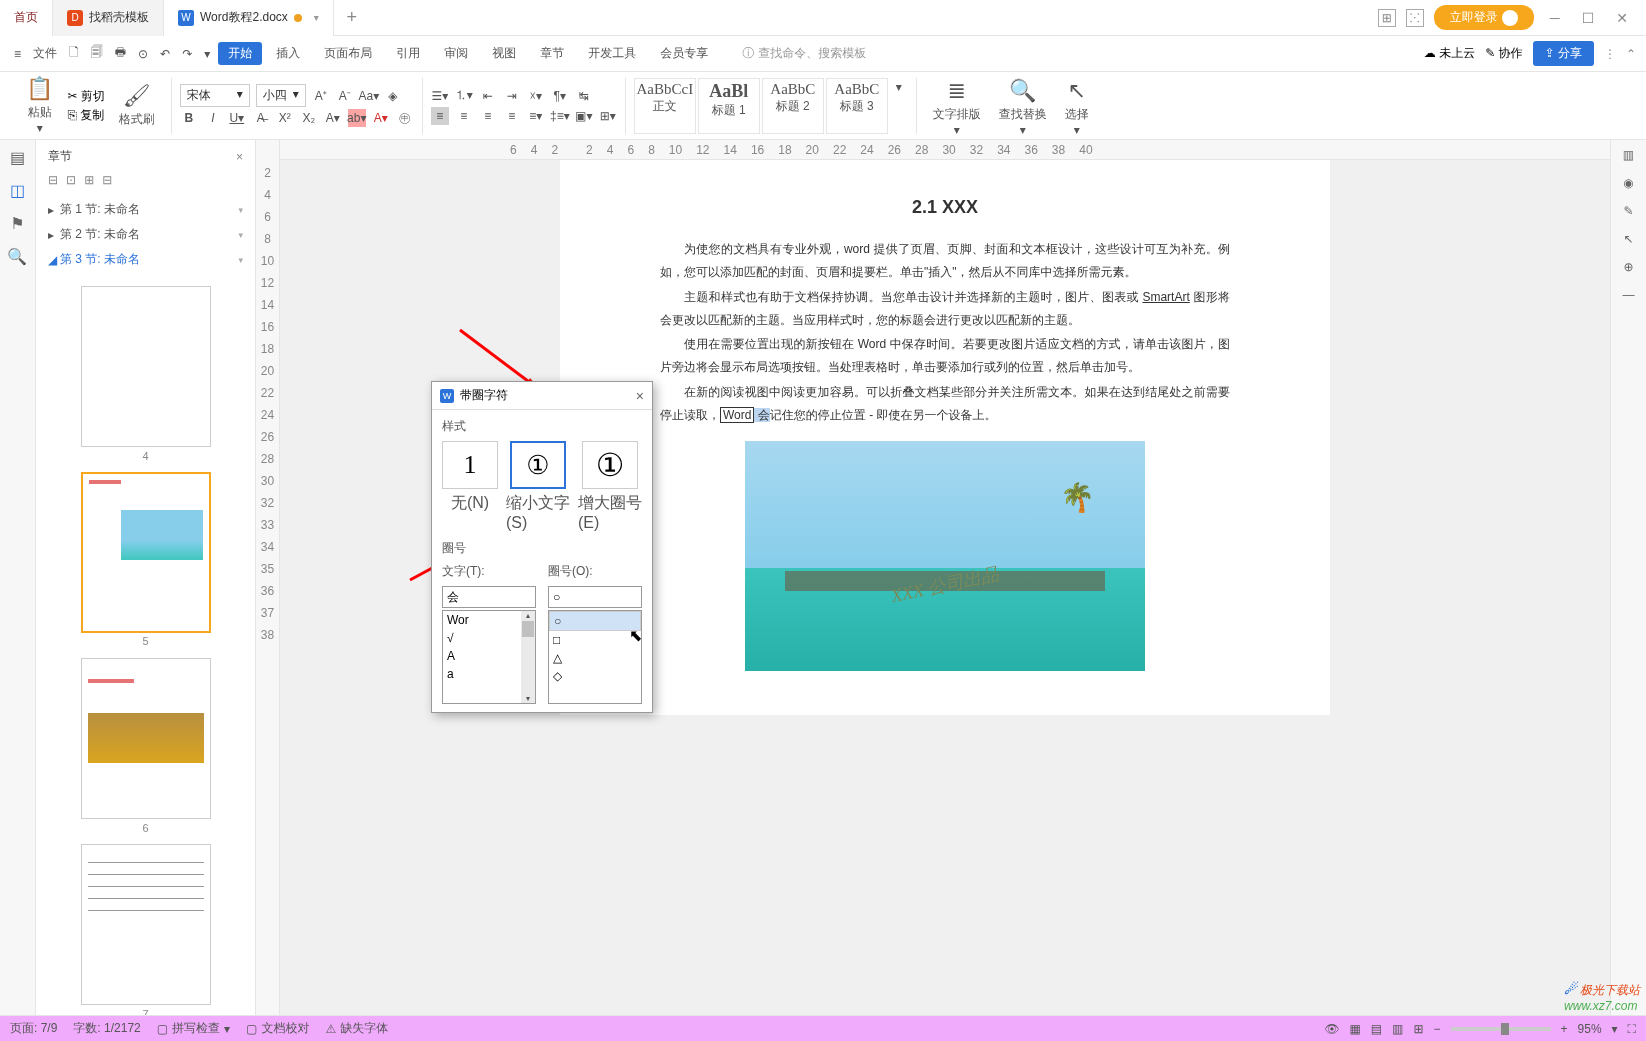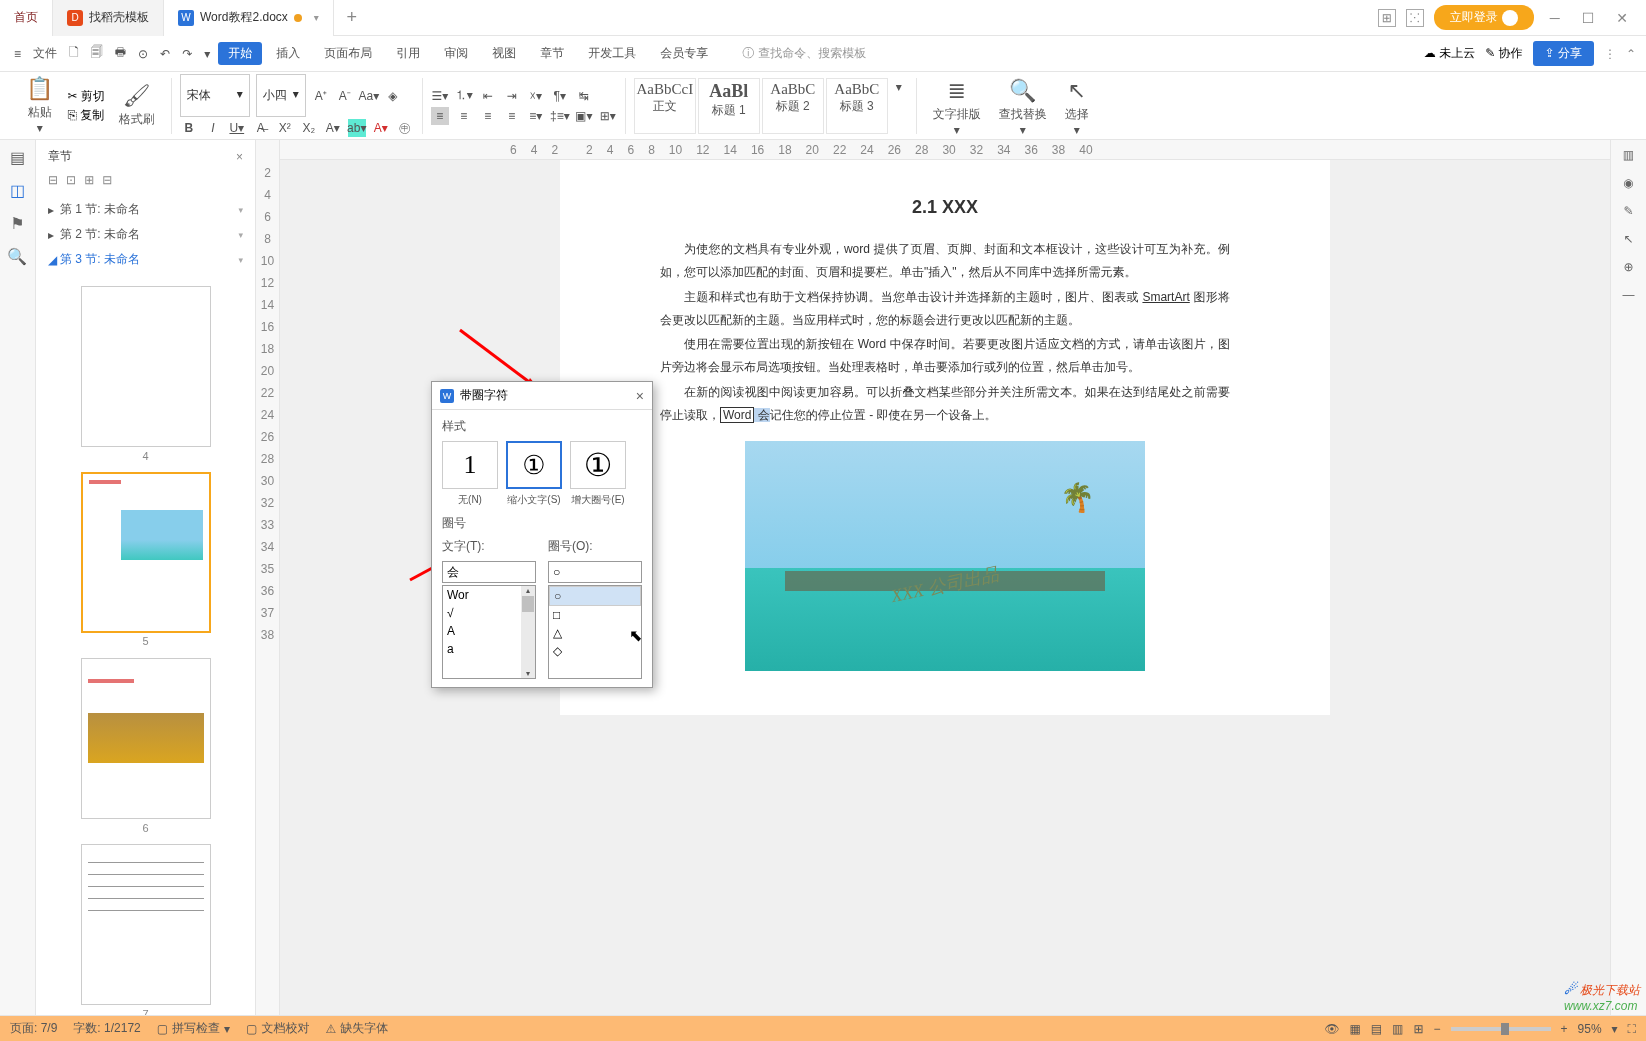--- a/index.html
+++ b/index.html
@@ -25,21 +25,21 @@
 .menubar .mitem.active{background:#2b73d9;color:#fff;border-radius:3px;}
 .menu-right{margin-left:auto;display:flex;align-items:center;gap:10px;}
 .search-box{color:#999;display:flex;align-items:center;gap:4px;margin-left:20px;}
 .share-btn{background:#2b73d9;color:#fff;padding:4px 12px;border-radius:3px;}
 .toolbar{height:68px;display:flex;align-items:center;padding:0 10px;border-bottom:1px solid #e5e5e5;background:#fff;}
 .tb-group{display:flex;flex-direction:column;gap:2px;padding:0 8px;height:56px;justify-content:center;border-right:1px solid #e5e5e5;}
 .tb-group:last-child{border-right:none;}
 .tb-row{display:flex;align-items:center;gap:6px;}
 .tb-big{display:flex;flex-direction:column;align-items:center;padding:0 8px;color:#555;}
 .tb-big .bigicn{font-size:22px;margin-bottom:2px;}
-.sel{border:1px solid #ccc;padding:12px 6px;font-size:12px;color:#333;min-width:70px;display:flex;justify-content:space-between;}
+.sel{border:1px solid #ccc;padding:2px 6px;font-size:12px;color:#333;min-width:70px;display:flex;justify-content:space-between;}
 .sel.small{min-width:50px;}
 .fmt{width:18px;height:18px;display:flex;align-items:center;justify-content:center;color:#555;cursor:pointer;}
 .style-box{border:1px solid #e5e5e5;display:flex;flex-direction:column;align-items:center;padding:2px 6px;font-size:11px;color:#555;width:62px;}
 .style-box .prev{font-family:Liberation Serif, serif;font-size:15px;}
 .style-box.bold .prev{font-weight:bold;font-size:18px;}
 .main{display:flex;height:calc(1041px - 36px - 36px - 68px - 26px);}
 .lrail{width:36px;background:#f7f7f7;border-right:1px solid #e5e5e5;display:flex;flex-direction:column;align-items:center;padding-top:8px;gap:14px;color:#666;}
 .lrail .ricn{font-size:16px;cursor:pointer;}
 .sidepanel{width:220px;border-right:1px solid #e5e5e5;background:#fff;display:flex;flex-direction:column;}
 .sidepanel .hdr{display:flex;align-items:center;padding:8px 12px;font-size:15px;color:#444;}
@@ -75,34 +75,34 @@
 .dialog{position:absolute;left:431px;top:381px;width:222px;background:#fff;border:1px solid #999;box-shadow:3px 3px 10px rgba(0,0,0,.3);z-index:100;}
 .dlg-title{display:flex;align-items:center;padding:5px 8px;border-bottom:1px solid #ddd;}
 .dlg-title .dicon{width:14px;height:14px;background:#2b73d9;border-radius:2px;margin-right:6px;color:#fff;text-align:center;line-height:14px;font-size:9px;}
 .dlg-title .dx{margin-left:auto;cursor:pointer;color:#666;font-size:14px;}
 .dlg-body{padding:8px 10px;}
 .dlg-lbl{color:#555;margin-bottom:6px;}
 .style-opts{display:flex;gap:8px;margin-bottom:8px;}
 .sopt{display:flex;flex-direction:column;align-items:center;gap:4px;cursor:pointer;}
 .sopt .sbox{width:56px;height:48px;border:1px solid #ccc;display:flex;align-items:center;justify-content:center;font-size:26px;font-family:"Times New Roman",serif;}
 .sopt.active .sbox{border:2px solid #2b73d9;}
-.sopt .slbl{font-size:10px;color:#555;}
+.sopt .slbl{font-size:16px;color:#555;}
 .dlg-cols{display:flex;gap:12px;}
 .dlg-col{flex:1;}
 .dlg-txt{border:1px solid #999;padding:3px 4px;width:100%;}
 .dlg-list{border:1px solid #999;height:94px;overflow:auto;margin-top:2px;font-size:12px;position:relative;}
 .dlg-list .li{padding:2px 4px;cursor:pointer;}
 .dlg-list .li.sel{background:#d0e2f5;}
 .dlg-list .sb{position:absolute;right:0;top:0;bottom:0;width:14px;background:#eaeaea;}
 .dlg-list .sb .thb{width:12px;height:16px;background:#c0c0c0;margin:1px;}
 .dlg-list .sb .arr{text-align:center;font-size:8px;color:#555;}
 .dlg-btns{display:flex;justify-content:center;gap:14px;padding:10px;}
 .dbtn{border:1px solid #999;padding:4px 20px;background:#fff;cursor:pointer;}
 .dbtn.primary{border:2px solid #2b73d9;}
-.statusbar{height:26px;background:#fdba74;border-top:1px solid #e5e5e5;display:flex;align-items:center;padding:0 10px;gap:16px;color:#555;font-size:11px;}
+.statusbar{height:26px;background:#f0abfc;border-top:1px solid #e5e5e5;display:flex;align-items:center;padding:0 10px;gap:16px;color:#555;font-size:11px;}
 .statusbar .sp{display:flex;align-items:center;gap:4px;}
 .statusbar .right{margin-left:auto;display:flex;align-items:center;gap:10px;}
 .zoom-slider{width:100px;height:4px;background:#ccc;position:relative;}
 .zoom-slider .zh{position:absolute;left:50%;top:-4px;width:8px;height:12px;background:#888;}
 .red-arrow{position:absolute;z-index:99;pointer-events:none;}
 .watermark-corner{position:absolute;right:6px;bottom:28px;color:#e64a19;font-size:12px;font-style:italic;z-index:5;}
 .watermark-corner .logo{color:#2b73d9;font-weight:bold;font-size:14px;}
 .cursor{position:absolute;left:629px;top:626px;font-size:16px;z-index:101;color:#000;}
 </style>
 </head>
@@ -195,21 +195,21 @@
       <span class="fmt">◈</span>
     </div>
     <div class="tb-row">
       <span class="fmt" style="font-weight:bold;">B</span>
       <span class="fmt" style="font-style:italic;">I</span>
       <span class="fmt" style="text-decoration:underline;">U▾</span>
       <span class="fmt">A̶</span>
       <span class="fmt">X²</span>
       <span class="fmt">X₂</span>
       <span class="fmt">A▾</span>
-      <span class="fmt" style="background:#5eead4;">ab▾</span>
+      <span class="fmt" style="background:#fca5a5;">ab▾</span>
       <span class="fmt" style="color:#d32f2f;">A▾</span>
       <span class="fmt">㊥</span>
     </div>
   </div>
   <div class="tb-group">
     <div class="tb-row">
       <span class="fmt">☰▾</span>
       <span class="fmt">⒈▾</span>
       <span class="fmt">⇤</span>
       <span class="fmt">⇥</span>

